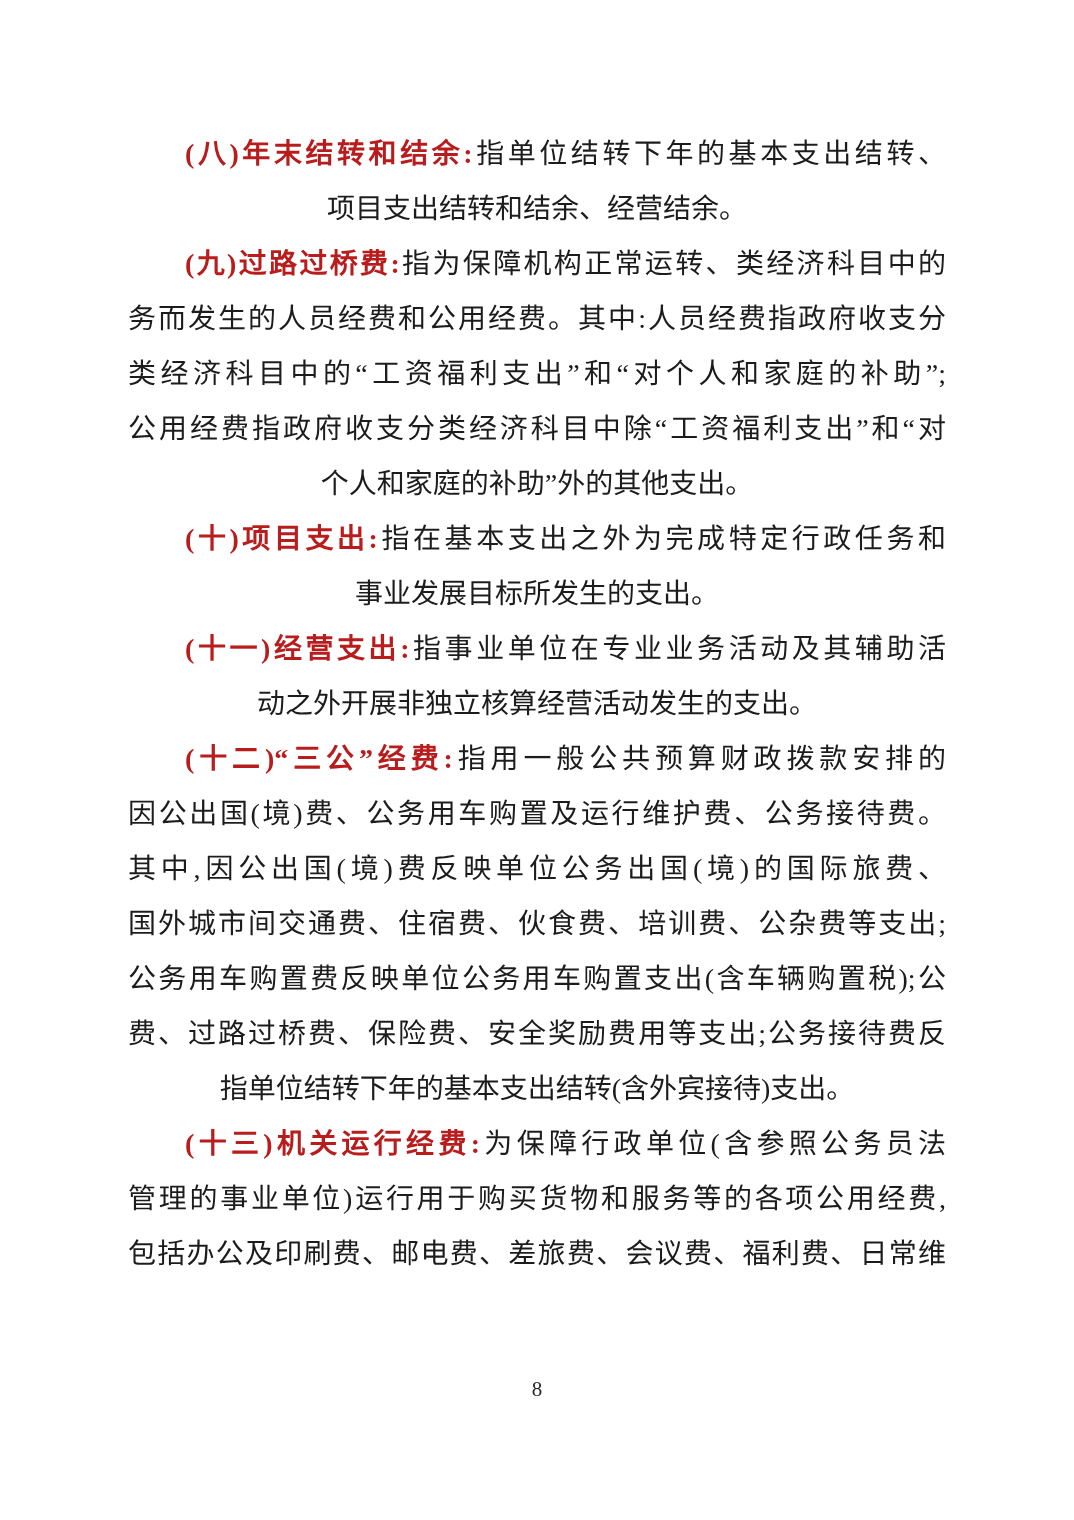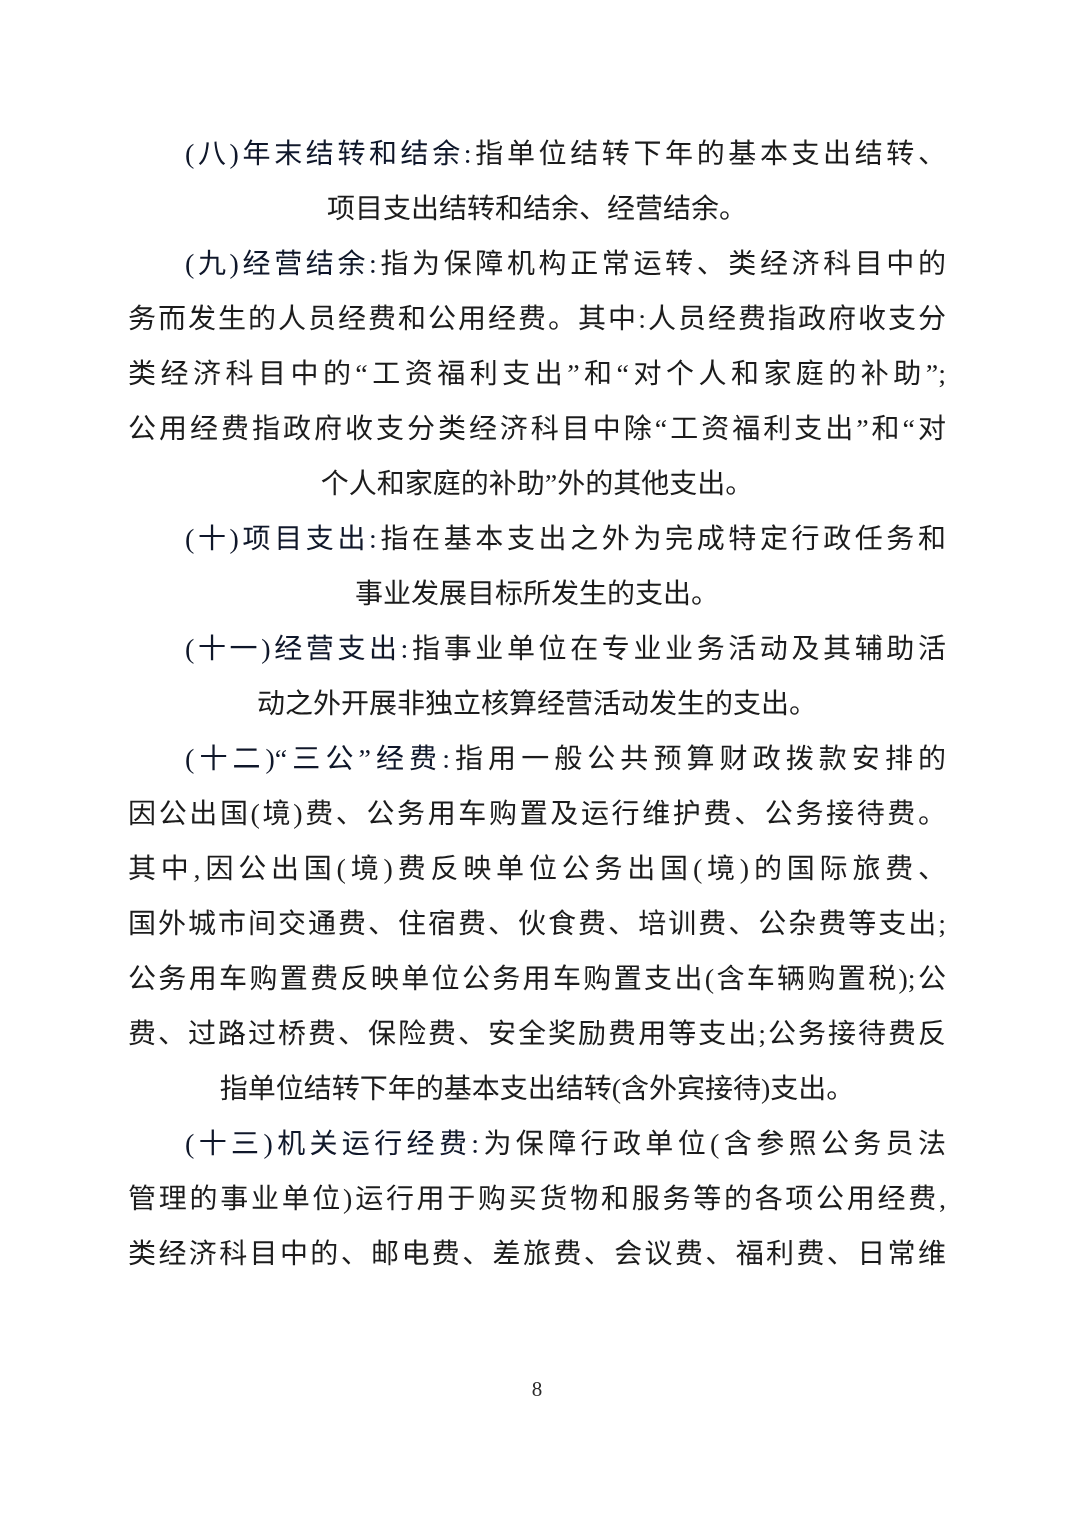--- a/index.html
+++ b/index.html
@@ -39,22 +39,22 @@
   .line.full {
     text-align: justify;
     text-align-last: justify;
     text-justify: inter-character;
   }
   
   .line.indent {
     text-indent: 57px;
   }
   .term {
-    font-weight: 400;
-    color: #0f172a;
+    font-weight: 700;
+    color: #b91c1c;
   }
   .page-number {
     position: absolute;
     left: 0;
     top: 1374px;
     width: 100%;
     text-align: center;
     font-size: 21px;
     line-height: 30px;
     color: #2a2a2a;
@@ -63,21 +63,21 @@
 </head>
 <body>
 
 <div class="page">
   <div class="content" id="doc-body">
       <div class="paragraph">
         <div class="line full indent"><span class="term">(八)年末结转和结余:</span><span>指单位结转下年的基本支出结转、</span></div>
         <div class="line"><span>项目支出结转和结余、经营结余。</span></div>
       </div>
       <div class="paragraph">
-        <div class="line full indent"><span class="term">(九)经营结余:</span><span>指为保障机构正常运转、类经济科目中的</span></div>
+        <div class="line full indent"><span class="term">(九)过路过桥费:</span><span>指为保障机构正常运转、类经济科目中的</span></div>
         <div class="line full"><span>务而发生的人员经费和公用经费。其中:人员经费指政府收支分</span></div>
         <div class="line full"><span>类经济科目中的“工资福利支出”和“对个人和家庭的补助”;</span></div>
         <div class="line full"><span>公用经费指政府收支分类经济科目中除“工资福利支出”和“对</span></div>
         <div class="line"><span>个人和家庭的补助”外的其他支出。</span></div>
       </div>
       <div class="paragraph">
         <div class="line full indent"><span class="term">(十)项目支出:</span><span>指在基本支出之外为完成特定行政任务和</span></div>
         <div class="line"><span>事业发展目标所发生的支出。</span></div>
       </div>
       <div class="paragraph">
@@ -89,17 +89,17 @@
         <div class="line full"><span>因公出国(境)费、公务用车购置及运行维护费、公务接待费。</span></div>
         <div class="line full"><span>其中,因公出国(境)费反映单位公务出国(境)的国际旅费、</span></div>
         <div class="line full"><span>国外城市间交通费、住宿费、伙食费、培训费、公杂费等支出;</span></div>
         <div class="line full"><span>公务用车购置费反映单位公务用车购置支出(含车辆购置税);公</span></div>
         <div class="line full"><span>费、过路过桥费、保险费、安全奖励费用等支出;公务接待费反</span></div>
         <div class="line"><span>指单位结转下年的基本支出结转(含外宾接待)支出。</span></div>
       </div>
       <div class="paragraph">
         <div class="line full indent"><span class="term">(十三)机关运行经费:</span><span>为保障行政单位(含参照公务员法</span></div>
         <div class="line full"><span>管理的事业单位)运行用于购买货物和服务等的各项公用经费,</span></div>
-        <div class="line full"><span>类经济科目中的、邮电费、差旅费、会议费、福利费、日常维</span></div>
+        <div class="line full"><span>包括办公及印刷费、邮电费、差旅费、会议费、福利费、日常维</span></div>
       </div>
     </div>
   <div class="page-number">8</div>
 </div>
 
 </body></html>

